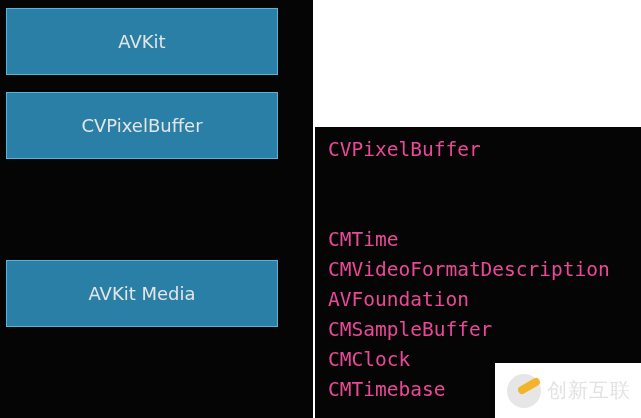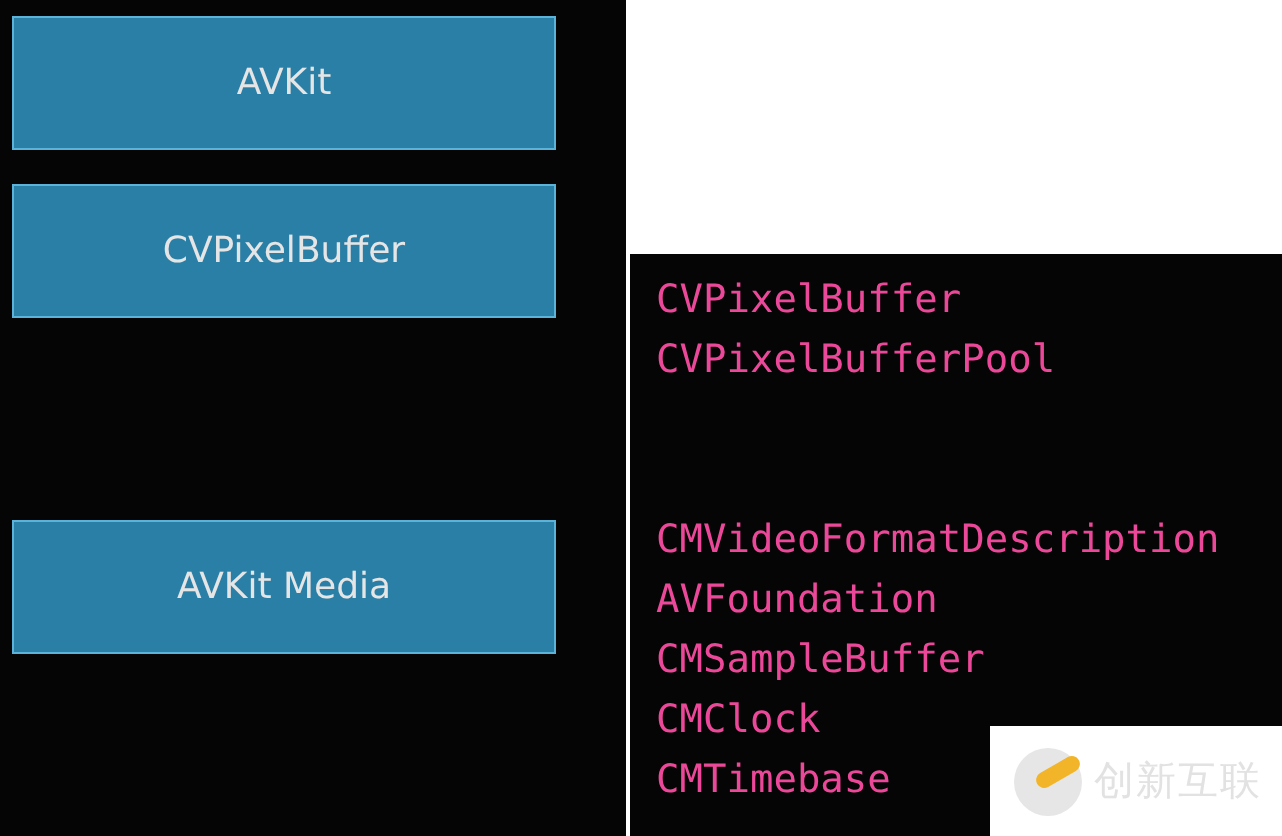--- a/index.html
+++ b/index.html
@@ -23,21 +23,21 @@
   <div class="box" style="top:92px">
       <span>CVPixelBuffer</span>
     </div>
   <div class="box" style="top:260px">
       <span>AVKit Media</span>
     </div>
 </div>
 
 <div class="code">
   <div class="code-line" style="top:8px">CVPixelBuffer</div>
-  <div class="code-line" style="top:38px">CVPixelBufferPool</div>
+  <div class="code-line" style="top:98px">CMTime</div>
   <div class="code-line" style="top:128px">CMVideoFormatDescription</div>
   <div class="code-line" style="top:158px">AVFoundation</div>
   <div class="code-line" style="top:218px">CMClock</div>
   <div class="code-line" style="top:188px">CMSampleBuffer</div>
   <div class="code-line" style="top:248px">CMTimebase</div>
 </div>
 
 <div class="wm">
   <div class="wm-logo"></div>
   <span class="wm-text">创新互联</span>

